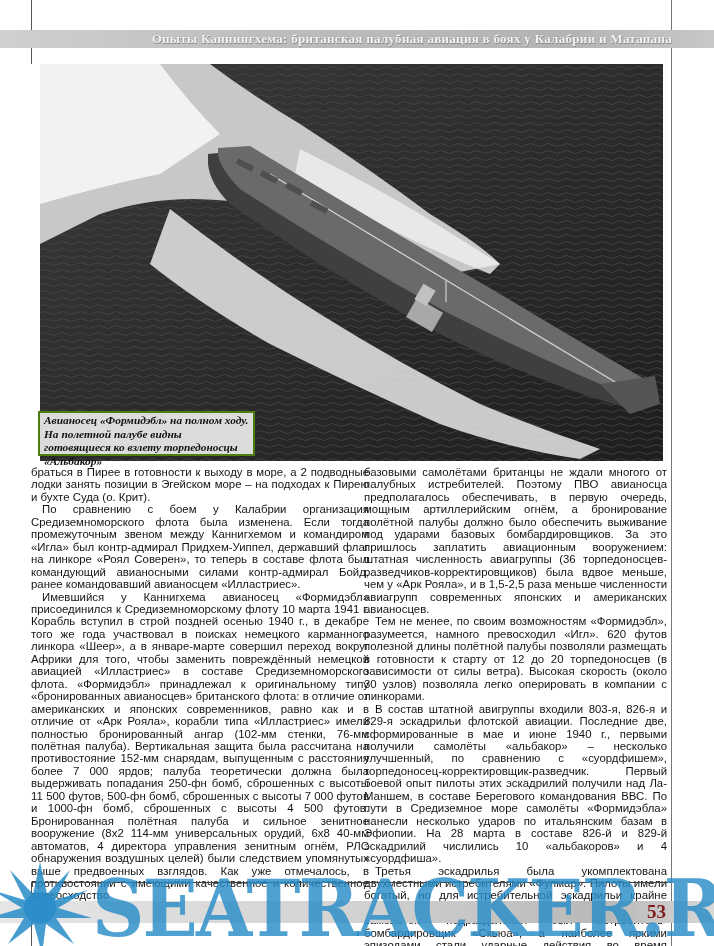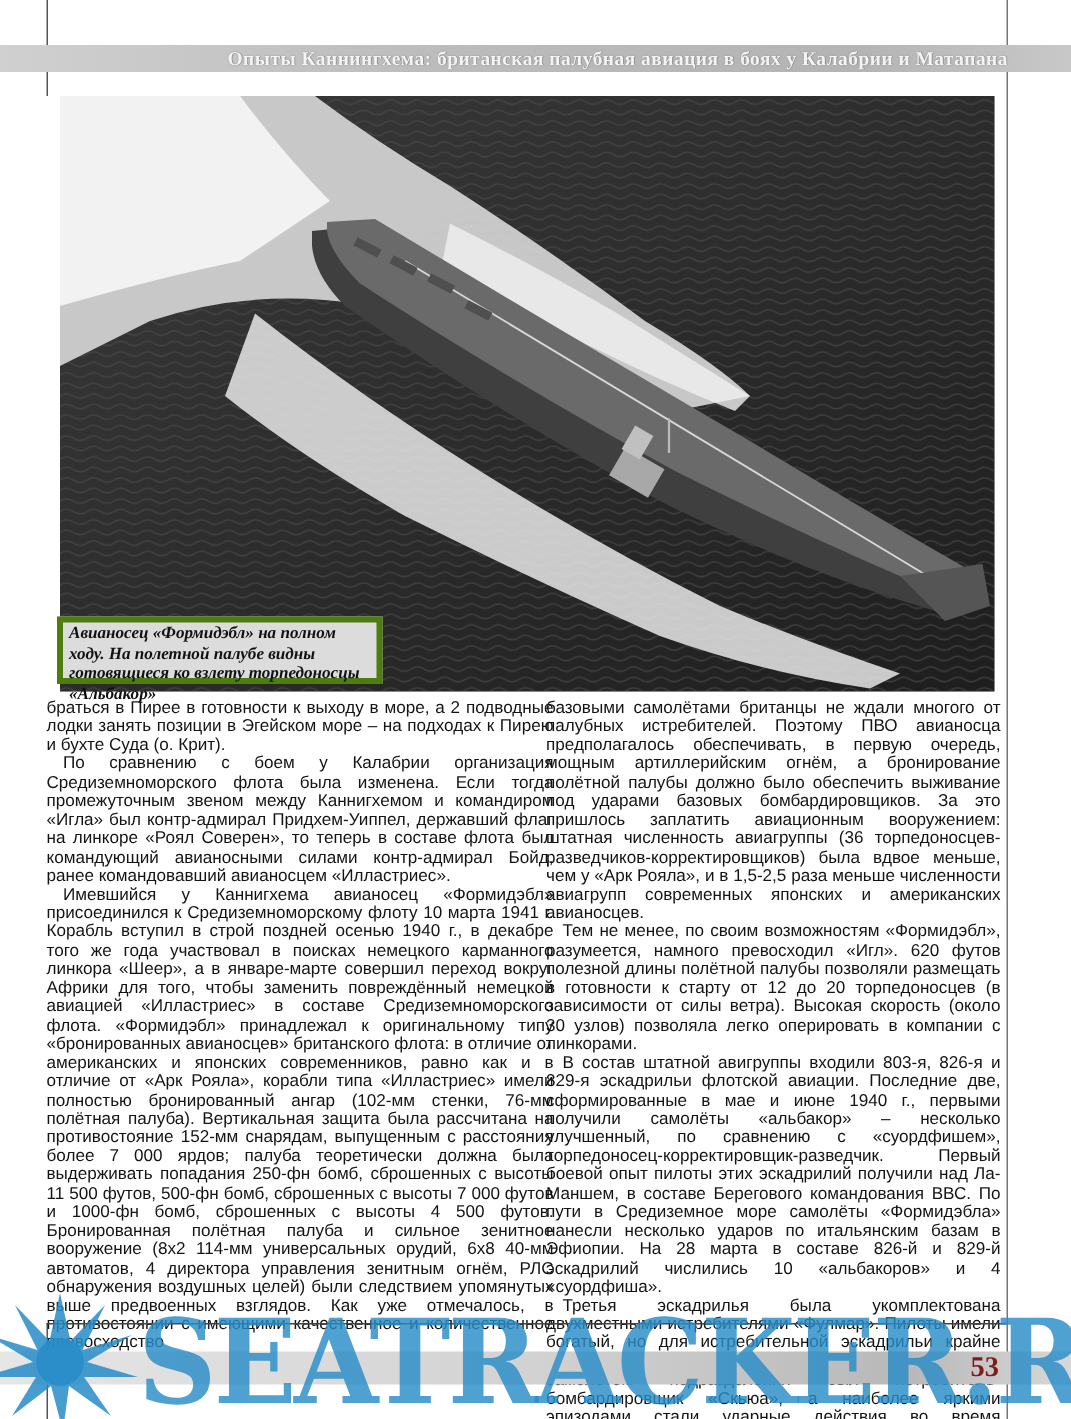--- a/index.html
+++ b/index.html
@@ -20,21 +20,21 @@
     white-space: nowrap;
     font-weight: bold;
   }
   .photo {
     position: absolute; left: 40px; top: 64px; width: 623px; height: 397px;
     background: #2f2f2f; overflow: hidden;
   }
   .photo svg { display: block; }
   .caption {
     position: absolute; left: 38px; top: 411px; width: 217px; height: 45px;
-    background: #dcdcdc; border: 4px solid #4d7c0f; box-sizing: border-box;
+    background: #dcdcdc; border: 2px solid #4d7c0f; box-sizing: border-box;
     padding: 1px 4px;
     font-family: "Liberation Serif", serif; font-style: italic; font-weight: bold;
     font-size: 11.4px; line-height: 13.6px; color: #111;
   }
   .col {
     position: absolute; top: 466px; width: 338px;
     font-size: 11.4px; line-height: 12.45px; text-align: justify; color: #141414;
   }
   .col p { margin: 0; text-indent: 11px; }
   .col p.cont { text-indent: 0; }

